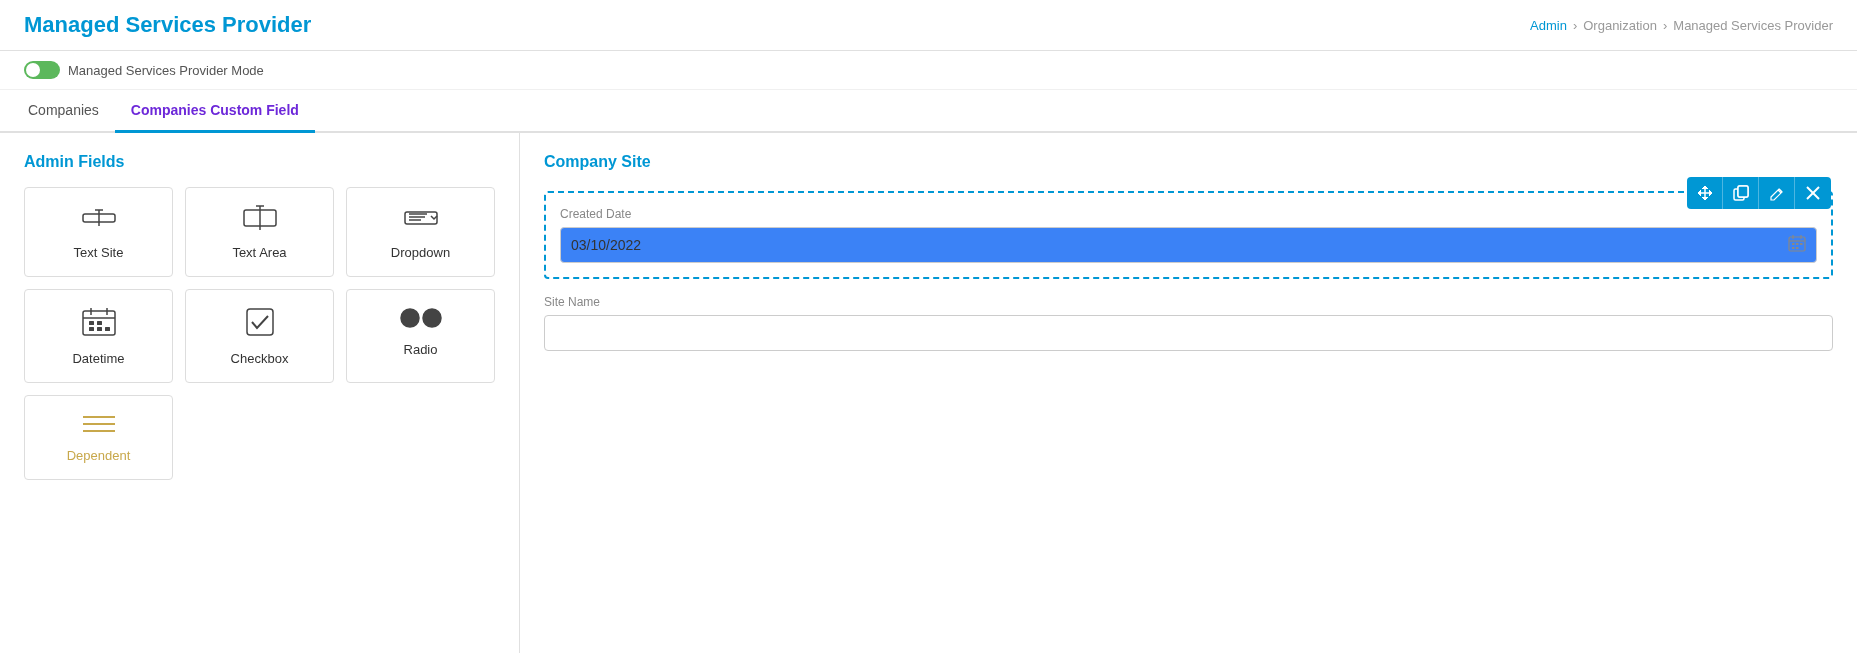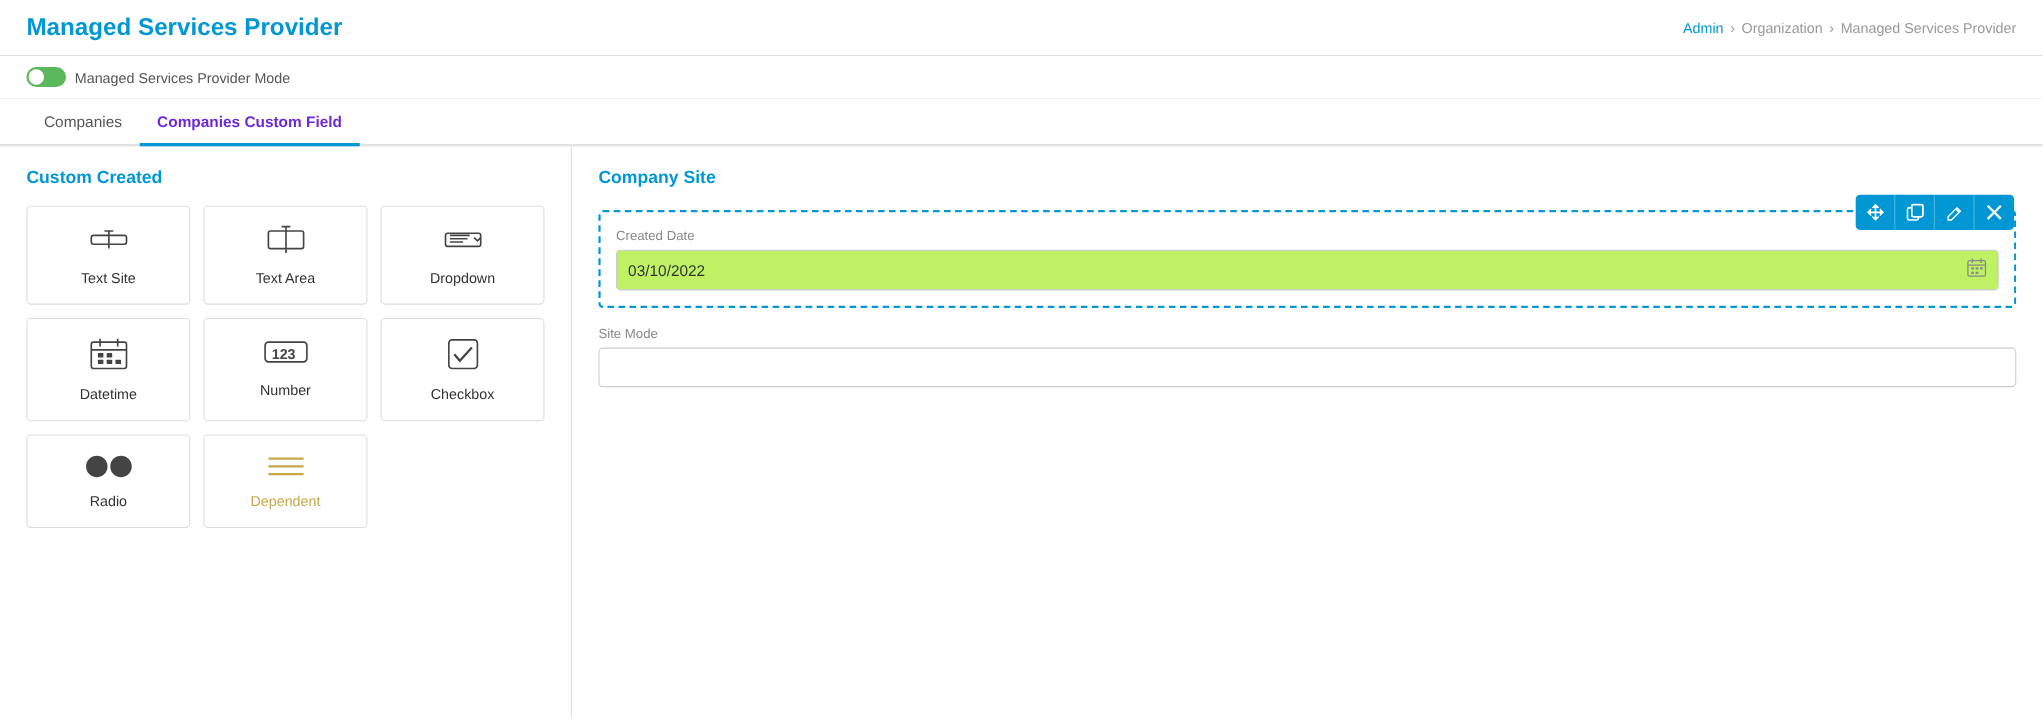--- a/index.html
+++ b/index.html
@@ -12,21 +12,21 @@
     .breadcrumb a { color: #0097d4; text-decoration: none; }
     .breadcrumb span { color: #999; }
 
     
     .mode-bar { padding: 10px 24px; display: flex; align-items: center; gap: 8px; border-bottom: 1px solid #f0f0f0; }
     .toggle { width: 36px; height: 18px; background: #5cb85c; border-radius: 9px; position: relative; display: inline-block; }
     .toggle::after { content: ''; position: absolute; width: 14px; height: 14px; background: #fff; border-radius: 50%; top: 2px; left: 2px; }
     .mode-label { font-size: 13px; color: #555; }
 
     
-    .tabs { display: flex; gap: 0; padding: 0 24px; border-bottom: 2px solid #e0e0e0; }
+    .tabs { display: flex; gap: 0; padding: 0 12px; border-bottom: 2px solid #e0e0e0; }
     .tab { padding: 12px 16px; cursor: pointer; font-size: 14px; color: #555; border-bottom: 3px solid transparent; margin-bottom: -2px; }
     .tab.active { color: #6d28d9; border-bottom: 3px solid #0097d4; font-weight: 600; }
 
     
     .main-content { display: flex; padding: 0; min-height: 520px; }
 
     
     .left-panel { width: 520px; padding: 20px 24px; border-right: 1px solid #e0e0e0; }
     .panel-title { color: #0097d4; font-size: 16px; font-weight: 700; margin-bottom: 16px; }
     .fields-grid { display: grid; grid-template-columns: repeat(3, 1fr); gap: 12px; }
@@ -35,21 +35,21 @@
     .field-card .label { font-size: 13px; color: #333; text-align: center; }
     .field-card.dependent .label { color: #c8a84b; }
 
     
     .right-panel { flex: 1; padding: 20px 24px; position: relative; }
     .form-title { color: #0097d4; font-size: 16px; font-weight: 700; margin-bottom: 16px; }
 
     
     .form-field-container { border: 2px dashed #0097d4; border-radius: 4px; padding: 14px; margin-bottom: 16px; position: relative; background: #fff; }
     .field-label { font-size: 12px; color: #888; margin-bottom: 6px; }
-    .field-input { display: flex; align-items: center; border: 1px solid #ccc; border-radius: 4px; padding: 6px 10px; background: #bef264; }
+    .field-input { display: flex; align-items: center; border: 1px solid #ccc; border-radius: 4px; padding: 6px 10px; background: #3b82f6; }
     .field-input input { border: none; outline: none; font-size: 14px; flex: 1; color: #333; }
     .field-input .cal-icon { color: #888; font-size: 16px; margin-left: 8px; }
 
     .form-field-plain { margin-bottom: 16px; }
     .form-field-plain .field-label { font-size: 12px; color: #888; margin-bottom: 6px; }
 
     
     .field-toolbar { position: absolute; top: -16px; right: 0; display: flex; background: #0097d4; border-radius: 4px; overflow: visible; z-index: 10; }
     .toolbar-btn { width: 36px; height: 32px; display: flex; align-items: center; justify-content: center; cursor: pointer; color: #fff; font-size: 16px; border-right: 1px solid rgba(255,255,255,0.3); }
     .toolbar-btn:last-child { border-right: none; }
@@ -74,21 +74,21 @@
 </div>
 
 <div class="tabs">
   <div class="tab">Companies</div>
   <div class="tab active">Companies Custom Field</div>
 </div>
 
 <div class="main-content">
 
   <div class="left-panel">
-    <div class="panel-title">Custom Created</div>
+    <div class="panel-title">Admin Fields</div>
     <div class="fields-grid">
 
       <div class="field-card">
         <div class="icon">
           <svg width="36" height="28" viewBox="0 0 36 28" fill="none" xmlns="http://www.w3.org/2000/svg">
             <rect x="2" y="10" width="32" height="8" rx="2" stroke="#444" stroke-width="1.5" fill="none"></rect>
             <line x1="18" y1="6" x2="18" y2="22" stroke="#444" stroke-width="1.5"></line>
             <line x1="14" y1="6" x2="22" y2="6" stroke="#444" stroke-width="1.5"></line>
           </svg>
         </div>
@@ -129,29 +129,20 @@
             <rect x="8" y="15" width="5" height="4" rx="0.5" fill="#444"></rect>
             <rect x="16" y="15" width="5" height="4" rx="0.5" fill="#444"></rect>
             <rect x="8" y="21" width="5" height="4" rx="0.5" fill="#444"></rect>
             <rect x="16" y="21" width="5" height="4" rx="0.5" fill="#444"></rect>
             <rect x="24" y="21" width="5" height="4" rx="0.5" fill="#444"></rect>
           </svg>
         </div>
         <div class="label">Datetime</div>
       </div>
 
-      <div class="field-card">
-        <div class="icon">
-          <svg width="42" height="28" viewBox="0 0 42 28" fill="none" xmlns="http://www.w3.org/2000/svg">
-            <rect x="2" y="5" width="38" height="18" rx="3" stroke="#444" stroke-width="1.5" fill="none"></rect>
-            <text x="8" y="20" font-family="Arial" font-size="13" font-weight="600" fill="#444">123</text>
-          </svg>
-        </div>
-        <div class="label">Number</div>
-      </div>
 
       <div class="field-card">
         <div class="icon">
           <svg width="32" height="32" viewBox="0 0 32 32" fill="none" xmlns="http://www.w3.org/2000/svg">
             <rect x="3" y="3" width="26" height="26" rx="3" stroke="#444" stroke-width="1.5" fill="none"></rect>
             <polyline points="8,16 13,22 24,10" stroke="#444" stroke-width="2" fill="none"></polyline>
           </svg>
         </div>
         <div class="label">Checkbox</div>
       </div>
@@ -231,21 +222,21 @@
             <rect x="8" y="9" width="2.5" height="2" fill="#888"></rect>
             <rect x="12" y="9" width="2.5" height="2" fill="#888"></rect>
             <rect x="4" y="13" width="2.5" height="2" fill="#888"></rect>
             <rect x="8" y="13" width="2.5" height="2" fill="#888"></rect>
           </svg>
         </span>
       </div>
     </div>
 
     <div class="form-field-plain">
-      <div class="field-label">Site Mode</div>
+      <div class="field-label">Site Name</div>
       <div class="form-field-plain" style="margin-bottom:0;">
         <div style="border:1px solid #ccc; border-radius:4px; height:36px; background:#fff;"></div>
       </div>
     </div>
 
   </div>
 
 </div>
 
 </body></html>

